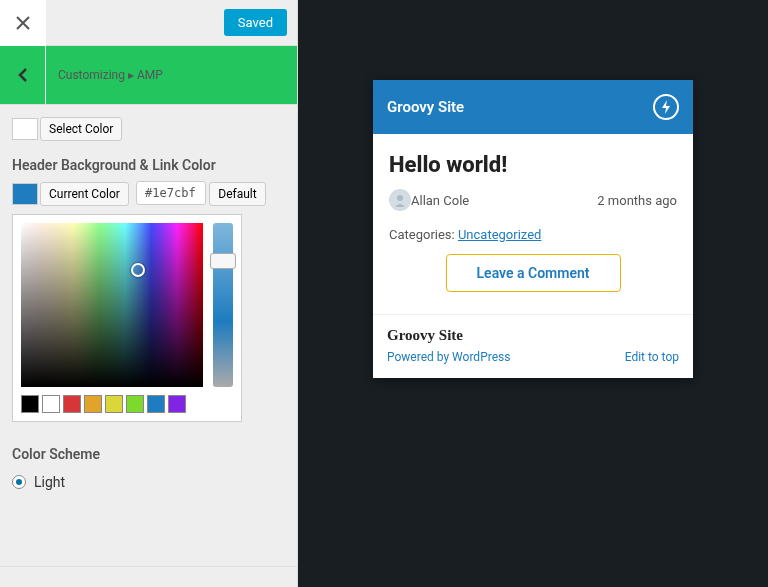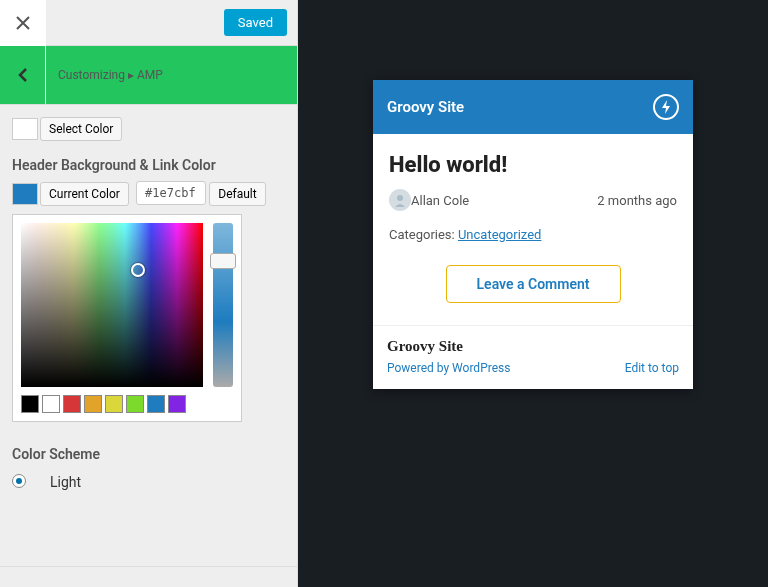--- a/index.html
+++ b/index.html
@@ -125,21 +125,21 @@
   .hue-handle {
     position: absolute;
     width: 26px; height: 16px;
     left: -3px; top: 30px;
     background: #f7f7f7;
     border: 1px solid #aaa;
     border-radius: 3px;
   }
   .palette-row { margin-top: 8px; display: flex; gap: 3px; }
   .pcell { width: 18px; height: 18px; border: 1px solid #888; }
-  .radio-row { display: flex; align-items: flex-start; gap: 24px; padding: 4px 0; font-size: 14px; color: #333; }
+  .radio-row { display: flex; align-items: center; gap: 8px; padding: 4px 0; font-size: 14px; color: #333; }
   .radio {
     width: 14px; height: 14px; border-radius: 50%;
     border: 1px solid #888; background: #fff;
     display: inline-flex; align-items: center; justify-content: center;
   }
   .radio.checked::after {
     content: ""; width: 6px; height: 6px; border-radius: 50%; background: #0073aa;
   }
   .collapse-row {
     display: flex; align-items: center; gap: 8px;
@@ -173,21 +173,21 @@
   .bolt {
     width: 26px; height: 26px; border: 2px solid #fff; border-radius: 50%;
     display: flex; align-items: center; justify-content: center;
   }
   .phone-body { padding: 18px 16px 4px; }
   .post-title { font-size: 22px; font-weight: 800; color: #222; margin-bottom: 12px; }
   .byline { display: flex; align-items: center; justify-content: space-between; margin-bottom: 16px; color: #555; font-size: 13px; }
   .byline-left { display:flex; align-items:center; gap:0;}
   .avatar { width: 22px; height: 22px; border-radius: 50%; background: #d5dde2; display:flex; align-items:center; justify-content:center; }
   .post-content { font-family: Georgia, serif; font-size: 15px; color: #222; line-height: 1.45; margin-bottom: 20px; }
-  .cat-row { font-size: 13px; color: #555; margin-bottom: 23px; }
+  .cat-row { font-size: 13px; color: #555; margin-bottom: 12px; }
   .cat-link { color: #1e7cbf; text-decoration: underline; }
   .comment-btn {
     display: block;
     margin: 0 auto 18px;
     padding: 10px 24px;
     border: 1px solid #eab308;
     border-radius: 4px;
     color: #1e7cbf;
     font-weight: 600;
     font-size: 14px;

